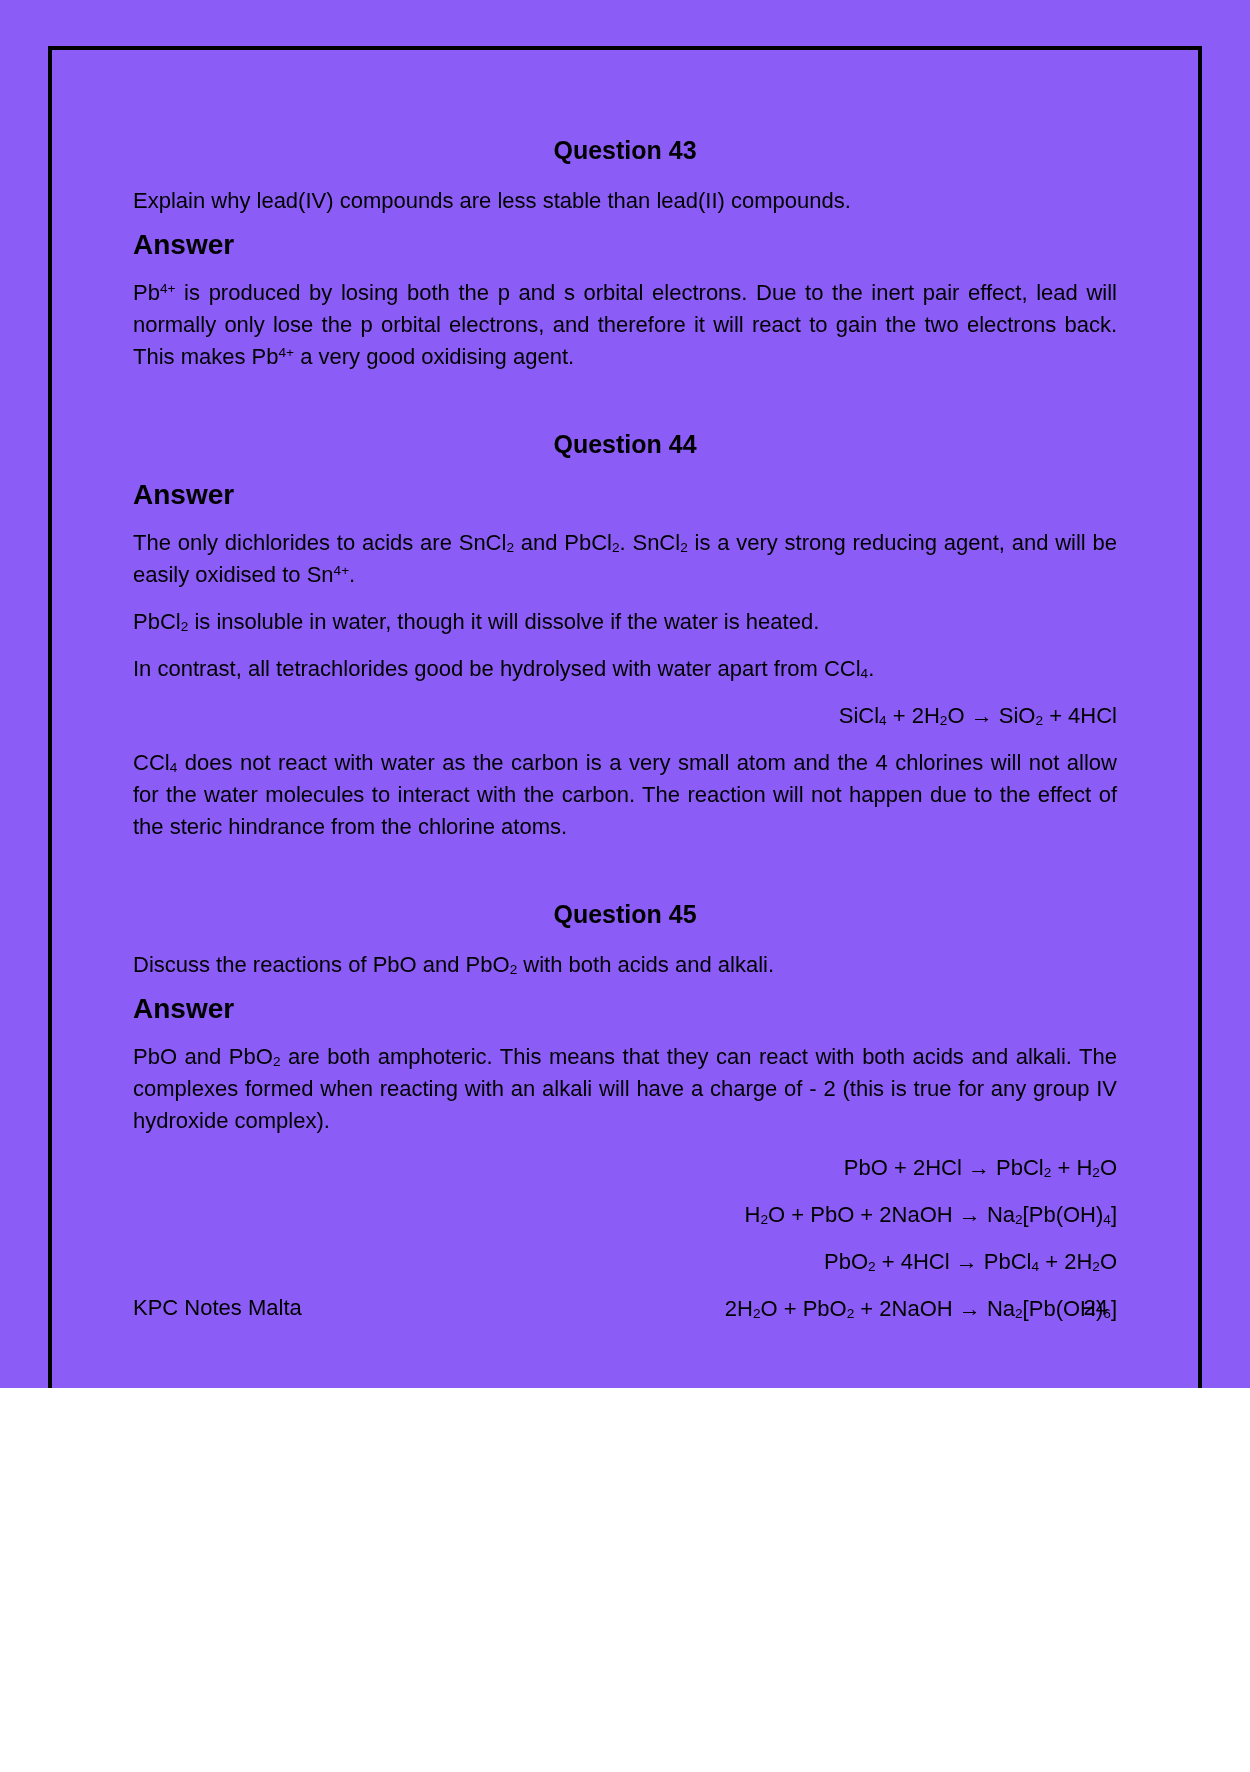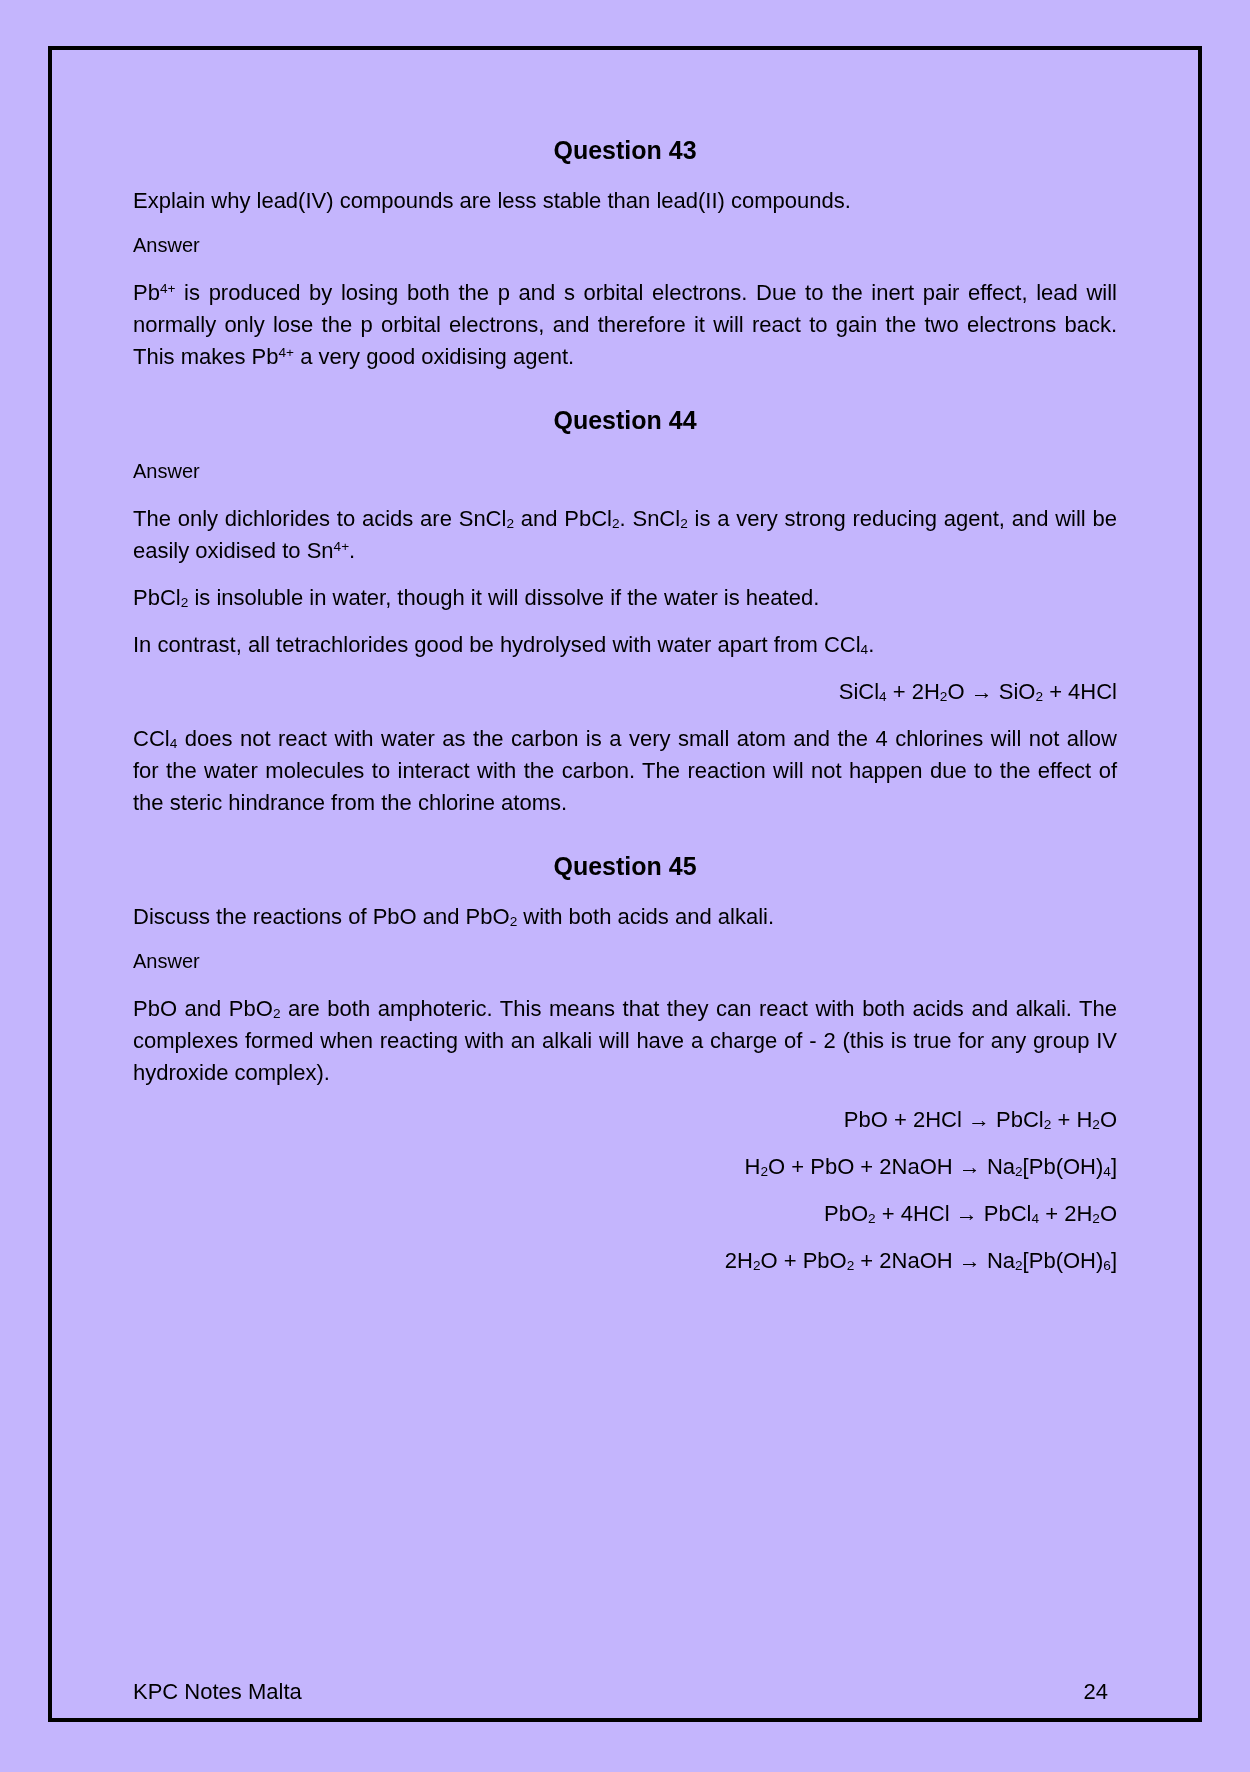--- a/index.html
+++ b/index.html
@@ -5,57 +5,57 @@
   html, body {
     margin: 0;
     padding: 0;
     background: #ffffff;
     font-family: "Liberation Sans", sans-serif;
     color: #000000;
   }
   .page {
     position: relative;
     width: 1250px;
-    height: 1772px;
-    background: #c4b5fd;
+    height: 1388px;
+    background: #8b5cf6;
     overflow: hidden;
   }
   .sheet {
     position: absolute;
     left: 48px;
     top: 46px;
     width: 1154px;
     height: 1676px;
     border: 4px solid #000000;
     box-sizing: border-box;
   }
   .content {
     position: absolute;
     left: 133px;
     top: 135px;
     width: 984px;
   }
   section { display: block; }
-  section + section { margin-top: 32px; }
+  section + section { margin-top: 56px; }
   .q-heading {
     font-size: 25px;
     font-weight: 700;
     text-align: center;
     line-height: 30px;
     margin: 0 0 20px 0;
   }
   .question {
     font-size: 22px;
     line-height: 32px;
     margin: 0 0 12px 0;
   }
   .question.italic { }
   .answer-label {
-    font-size: 20px;
-    font-weight: 400;
+    font-size: 28px;
+    font-weight: 700;
     line-height: 32px;
     margin: 0 0 16px 0;
   }
   .para {
     font-size: 22px;
     line-height: 32px;
     text-align: justify;
     margin: 0 0 15px 0;
   }
   .equation {

